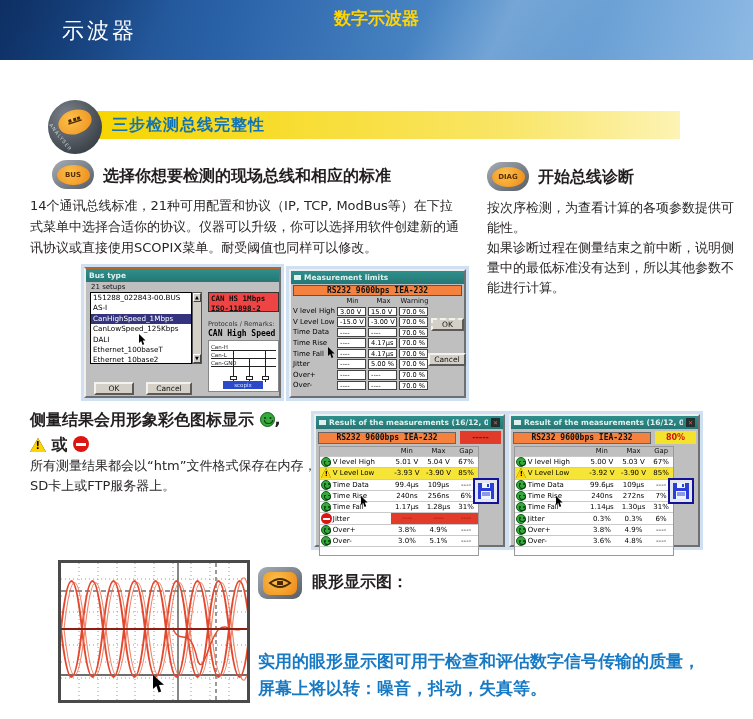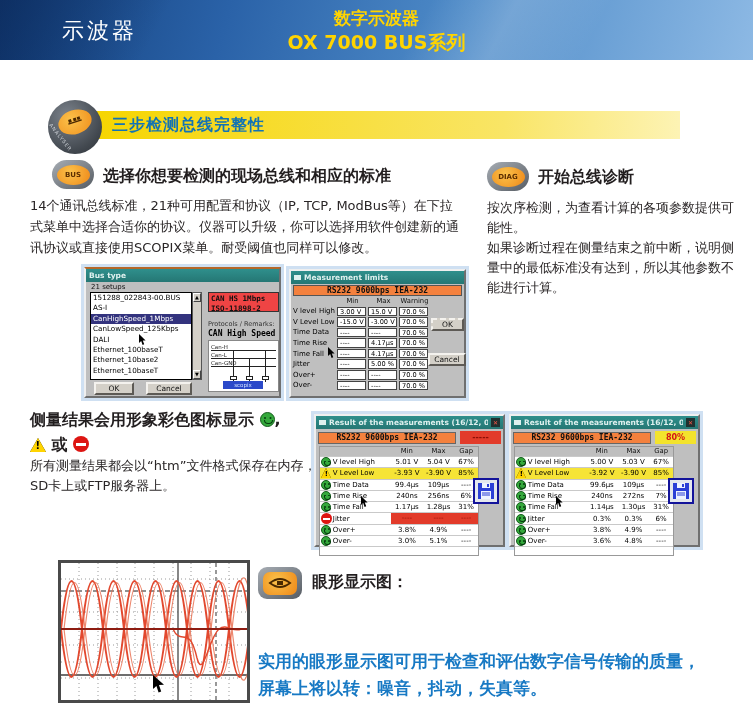--- a/index.html
+++ b/index.html
@@ -52,21 +52,21 @@
   .titletext { flex:1; white-space:nowrap; overflow:hidden; }
   .closebox { width:9px; height:9px; background:#20302f; color:#ff5848; font-size:6px; line-height:9px; text-align:center; flex:0 0 auto; }
   .btn3d { background:#d4d0c8; border:2px solid; border-color:#f4f2ee #5d5a55 #5d5a55 #f4f2ee;
     font-size:7.5px; color:#111; text-align:center; position:absolute; cursor:default; font-family:"DejaVu Sans",sans-serif; }
 
   
   .bus-frame { left:81px; top:264px; }
   .bus-dialog { width:197px; height:131px; border-top:2px solid #b5682a; }
   .bus-body { position:relative; height:114px; }
   .setups { position:absolute; left:5px; top:1px; font-size:7px; color:#111; }
-  .listwrap { position:absolute; left:4px; top:10px; width:112px; height:88px; display:flex; }
+  .listwrap { position:absolute; left:4px; top:10px; width:112px; height:72px; display:flex; }
   .listbox { flex:1; background:#fff; border:1px solid #000; overflow:hidden; }
   .li { height:10.4px; font-size:7.2px; line-height:10.4px; padding-left:2px; color:#000; white-space:nowrap; overflow:hidden; }
   .li.sel { background:#33337e; color:#fff; }
   .vscroll { width:10px; background:#d4d0c8; border:1px solid #555; display:flex; flex-direction:column; justify-content:space-between; }
   .sbtn { height:9px; background:#d4d0c8; border:1px solid; border-color:#fff #444 #444 #fff; font-size:5px; line-height:7px; text-align:center; color:#000; }
   .infobox { position:absolute; left:122px; top:10px; width:71px; height:20px; background:#ef4444; border:1px solid #333;
     font-family:"DejaVu Sans Mono",monospace; font-size:7.5px; font-weight:bold; color:#111; line-height:10px; padding:1px 2px; }
   .proto-label { position:absolute; left:122px; top:38px; font-size:6.5px; color:#333; }
   .proto-name { position:absolute; left:122px; top:47px; font-family:"DejaVu Sans Mono",monospace; font-size:8px; font-weight:bold; color:#000; }
   .wirebox { position:absolute; left:122px; top:58px; width:71px; height:52px; background:#fff; border:1px solid #888; }
@@ -147,21 +147,20 @@
 </style>
 </head>
 <body>
 
 <div class="page">
 
   <div class="banner">
     <div class="banner-left">示波器</div>
     <div class="banner-center">
       <div class="l1">数字示波器</div>
-      <div class="l2">OX 7000 BUS系列</div>
     </div>
   </div>
 
   <div class="analyser-icon">
     <span class="analyser-word">ANALYSER</span>
     <span class="analyser-oval">
       <svg width="16" height="10" viewBox="0 0 16 10">
           <line x1="1" y1="5" x2="15" y2="5" stroke="#4a2800" stroke-width="1.4"></line>
           <rect x="2" y="1" width="3" height="3" fill="#4a2800"></rect>
           <rect x="7" y="1" width="3" height="3" fill="#4a2800"></rect>

